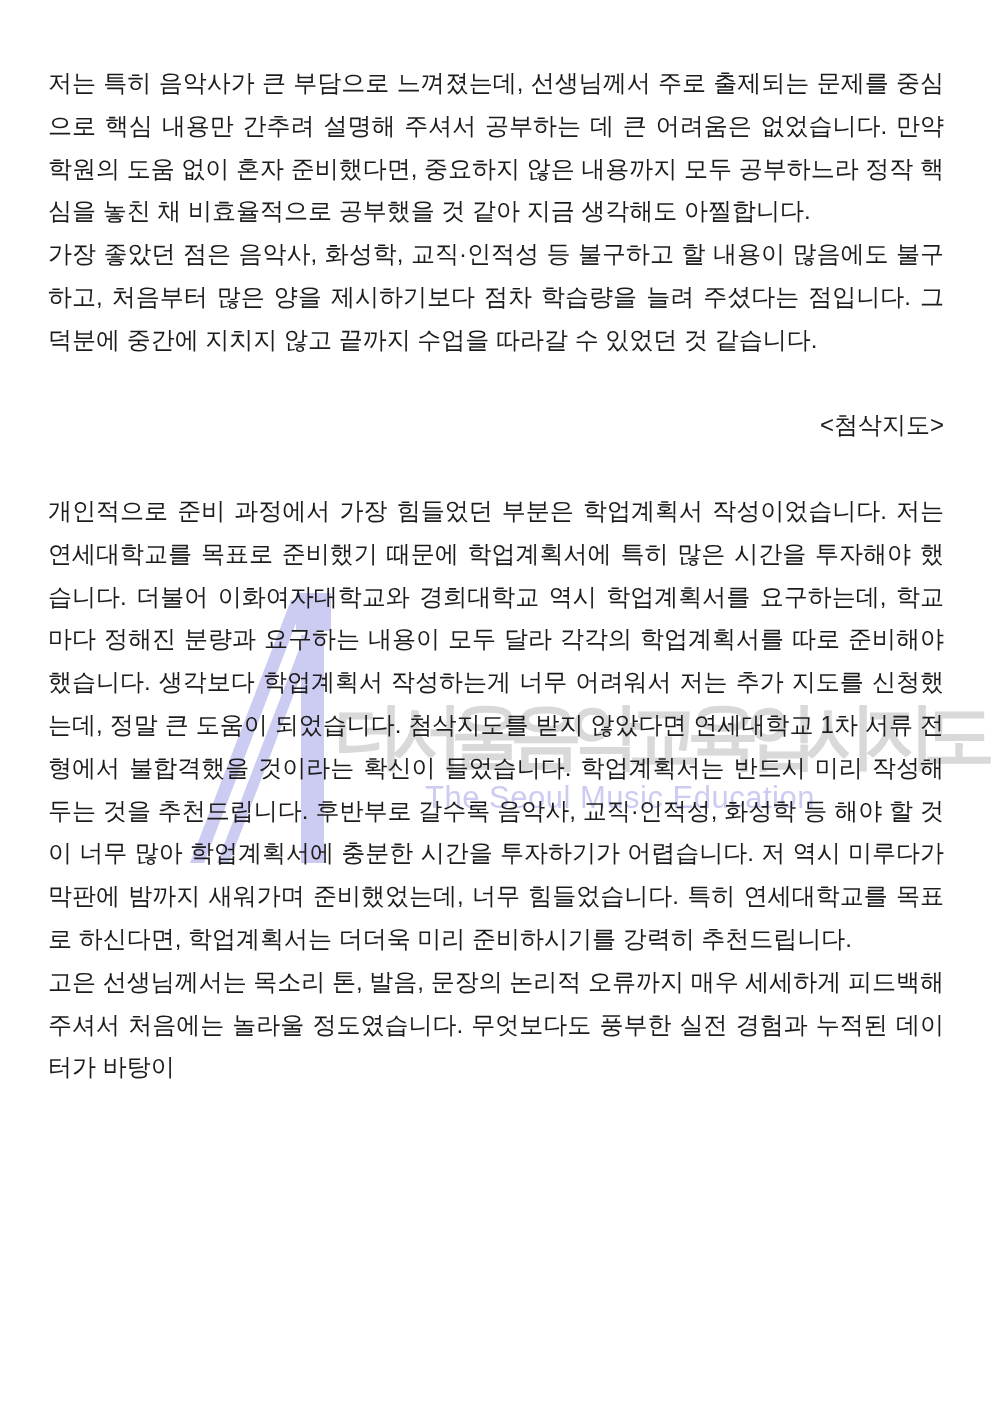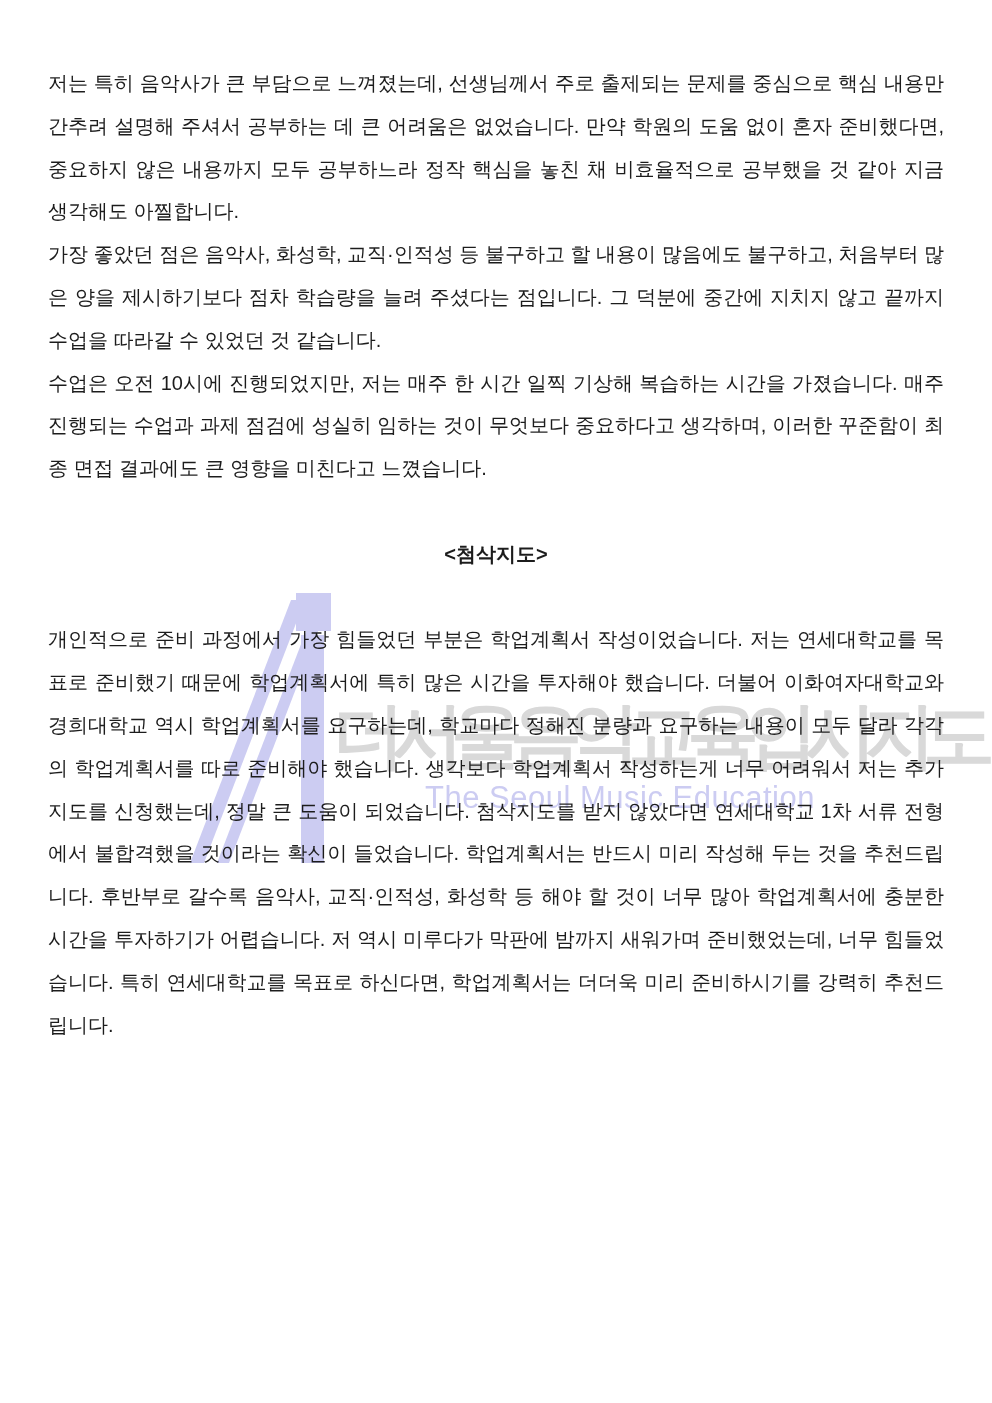--- a/index.html
+++ b/index.html
@@ -51,31 +51,30 @@
     letter-spacing: 0.5px;
     white-space: nowrap;
     color: var(--wm-accent, #ccccf2);
   }
 
   
   .body-text {
     position: relative;
     z-index: 1;
     padding: 62px 48px 0 48px;
-    font-size: 20px;
+    font-size: 24px;
     line-height: 42.8px;
     text-align: justify;
     color: var(--text-color, #1c1c1c);
     word-break: normal;
   }
   .para { margin: 0; }
   .heading {
     margin: 42.8px 0;   
-    text-align: center;
-    font-weight: bold;
+    text-align: right;
   }
 </style>
 </head>
 <body>
 
 <div class="page">
 
   <div class="watermark">
     <svg class="wm-logo" viewBox="0 0 152 284" xmlns="http://www.w3.org/2000/svg" aria-hidden="true">
       <polygon points="7,278 21,278 122,15 108,15" fill="currentColor"></polygon>
@@ -83,18 +82,18 @@
       <rect x="118" y="50" width="23" height="228" fill="currentColor"></rect>
       <rect x="113" y="8" width="35" height="38" fill="currentColor"></rect>
     </svg>
     <div class="wm-korean">더서울음악교육입시지도</div>
     <div class="wm-english">The Seoul Music Education</div>
   </div>
 
   <div class="body-text">
       <p class="para">저는 특히 음악사가 큰 부담으로 느껴졌는데, 선생님께서 주로 출제되는 문제를 중심으로 핵심 내용만 간추려 설명해 주셔서 공부하는 데 큰 어려움은 없었습니다. 만약 학원의 도움 없이 혼자 준비했다면, 중요하지 않은 내용까지 모두 공부하느라 정작 핵심을 놓친 채 비효율적으로 공부했을 것 같아 지금 생각해도 아찔합니다.</p>
       <p class="para">가장 좋았던 점은 음악사, 화성학, 교직·인적성 등 불구하고 할 내용이 많음에도 불구하고, 처음부터 많은 양을 제시하기보다 점차 학습량을 늘려 주셨다는 점입니다. 그 덕분에 중간에 지치지 않고 끝까지 수업을 따라갈 수 있었던 것 같습니다.</p>
-      <p class="para">수업은 오전 10시에 진행되었지만, 저는 매주 한 시간 일찍 기상해 복습하는 시간을 가졌습니다. 매주 진행되는 수업과 과제 점검에 성실히 임하는 것이 무엇보다 중요하다고 생각하며, 이러한 꾸준함이 최종 면접 결과에도 큰 영향을 미친다고 느꼈습니다.</p>
       <p class="heading">&lt;첨삭지도&gt;</p>
       <p class="para">개인적으로 준비 과정에서 가장 힘들었던 부분은 학업계획서 작성이었습니다. 저는 연세대학교를 목표로 준비했기 때문에 학업계획서에 특히 많은 시간을 투자해야 했습니다. 더불어 이화여자대학교와 경희대학교 역시 학업계획서를 요구하는데, 학교마다 정해진 분량과 요구하는 내용이 모두 달라 각각의 학업계획서를 따로 준비해야 했습니다. 생각보다 학업계획서 작성하는게 너무 어려워서 저는 추가 지도를 신청했는데, 정말 큰 도움이 되었습니다. 첨삭지도를 받지 않았다면 연세대학교 1차 서류 전형에서 불합격했을 것이라는 확신이 들었습니다. 학업계획서는 반드시 미리 작성해 두는 것을 추천드립니다. 후반부로 갈수록 음악사, 교직·인적성, 화성학 등 해야 할 것이 너무 많아 학업계획서에 충분한 시간을 투자하기가 어렵습니다. 저 역시 미루다가 막판에 밤까지 새워가며 준비했었는데, 너무 힘들었습니다. 특히 연세대학교를 목표로 하신다면, 학업계획서는 더더욱 미리 준비하시기를 강력히 추천드립니다.</p>
+      <p class="para">고은 선생님께서는 목소리 톤, 발음, 문장의 논리적 오류까지 매우 세세하게 피드백해 주셔서 처음에는 놀라울 정도였습니다. 무엇보다도 풍부한 실전 경험과 누적된 데이터가 바탕이</p>
     </div>
 
 </div>
 
 </body></html>

